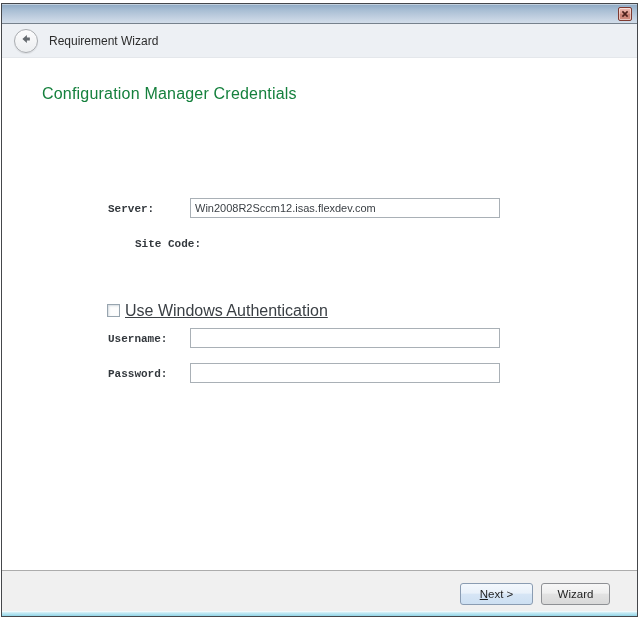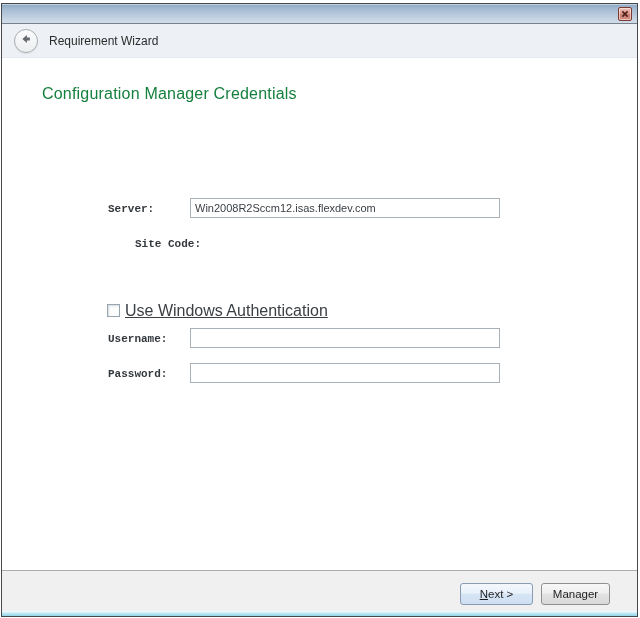--- a/index.html
+++ b/index.html
@@ -114,19 +114,19 @@
 
       <label class="fld-label lbl-username">Username:</label>
       <input class="fld-input inp-username" type="text" value="" style="">
 
       <label class="fld-label lbl-password">Password:</label>
       <input class="fld-input inp-password" type="password" value="" style="">
     </div>
 
     <div class="footer">
       <button class="btn btn-next"><span class="u">N</span><span>ext &gt;</span></button>
-      <button class="btn btn-cancel"><span>Manager</span></button>
+      <button class="btn btn-cancel"><span>Wizard</span></button>
     </div>
 
     <div class="bottom-strip"></div>
 
   </div>
 </div>
 
 </body></html>

